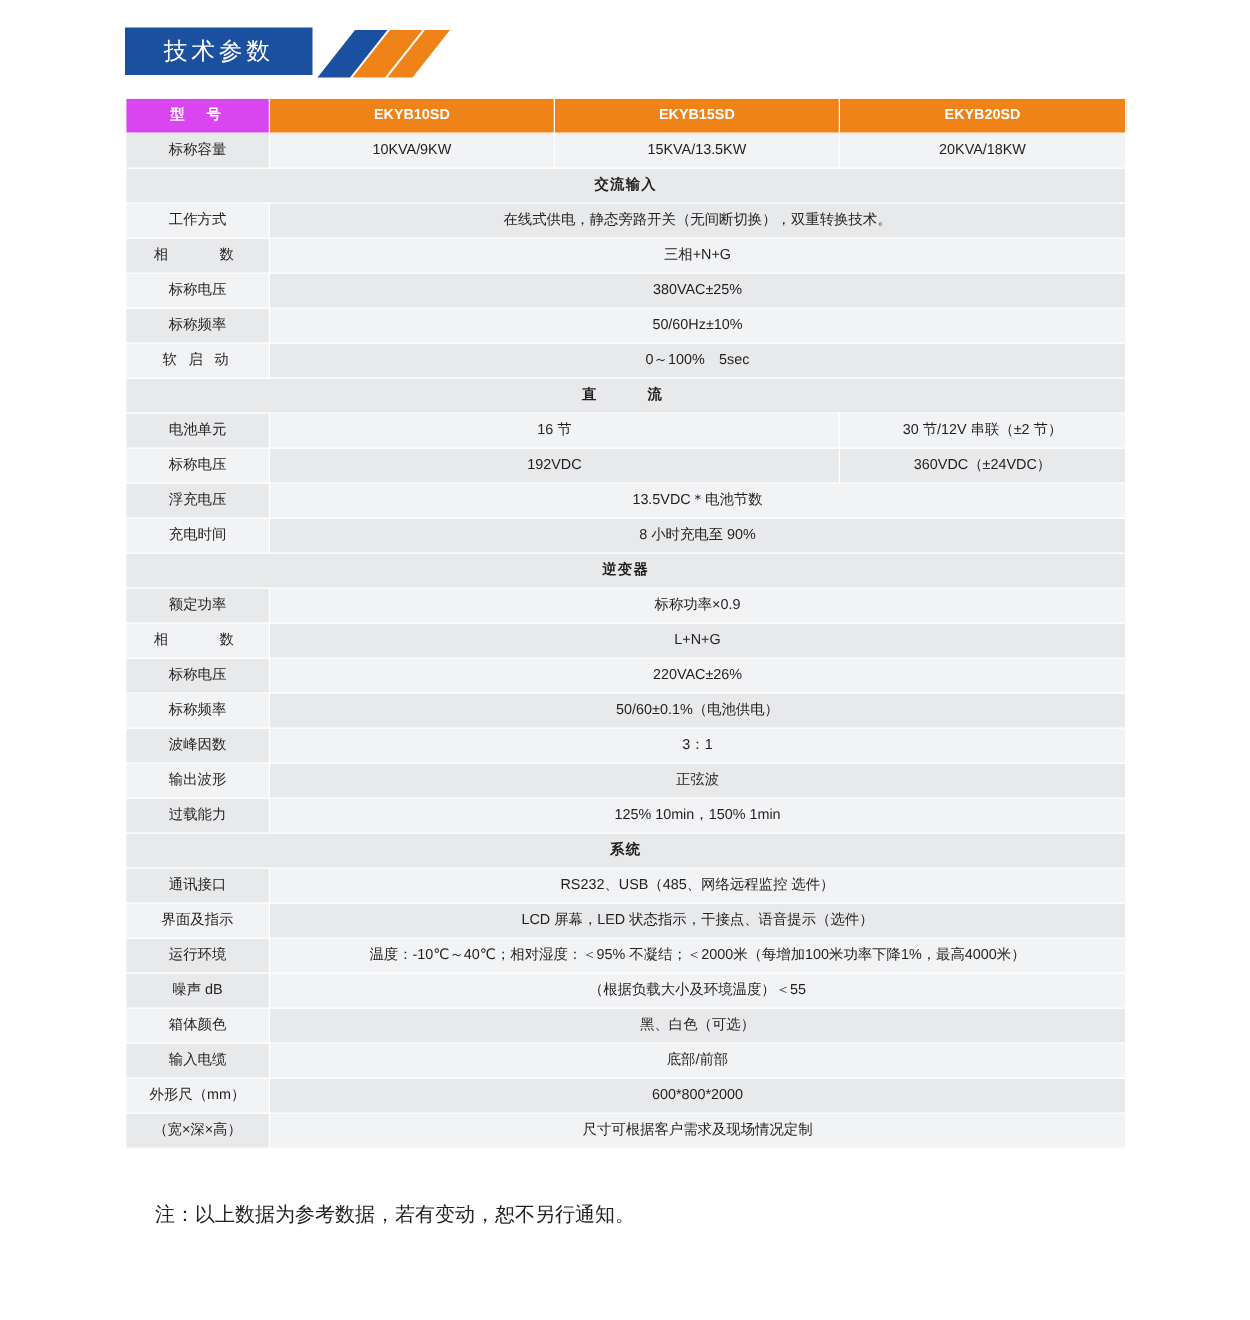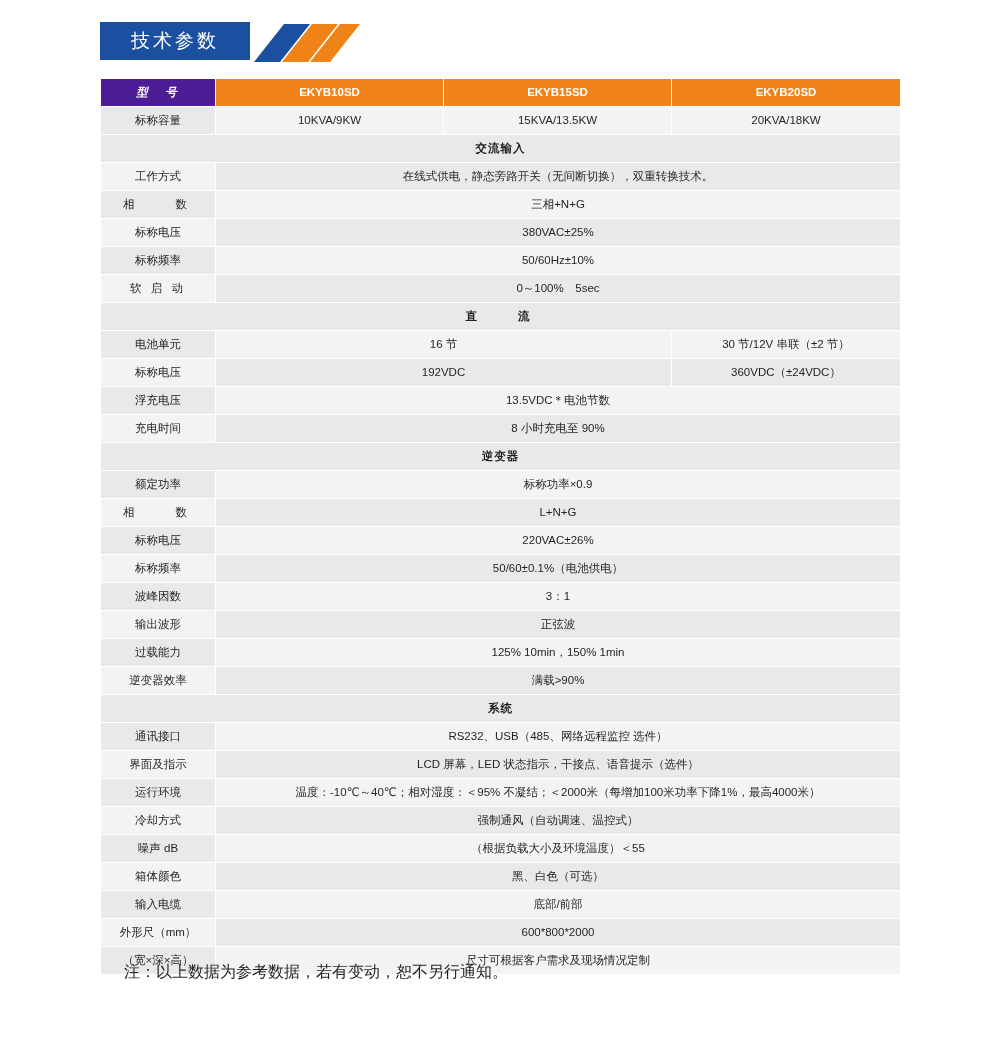--- a/index.html
+++ b/index.html
@@ -86,26 +86,25 @@
   }
   .val {
     background: #f2f3f4;
   }
   .val.alt {
     background: #e8e9ea;
   }
 
   
   .hdr-model {
-    background: #4c1d95;
+    background: #d946ef;
     color: #ffffff;
     font-weight: bold;
     letter-spacing: 3px;
     height: 26px;
-    font-style: italic;
   }
   .hdr-col {
     background: #f08318;
     color: #ffffff;
     font-weight: bold;
     height: 26px;
     font-size: 12px;
   }
 
   
@@ -264,48 +263,40 @@
       <tr>
         <td class="lbl alt">输出波形</td>
         <td class="val alt" colspan="3">正弦波</td>
       </tr>
 
       <tr>
         <td class="lbl">过载能力</td>
         <td class="val" colspan="3">125% 10min，150% 1min</td>
       </tr>
 
-      <tr>
-        <td class="lbl alt">逆变器效率</td>
-        <td class="val alt" colspan="3">满载&gt;90%</td>
-      </tr>
 
       <tr>
         <td class="section" colspan="4">系统</td>
       </tr>
 
       <tr>
         <td class="lbl">通讯接口</td>
         <td class="val" colspan="3">RS232、USB（485、网络远程监控 选件）</td>
       </tr>
 
       <tr>
         <td class="lbl alt">界面及指示</td>
         <td class="val alt" colspan="3">LCD 屏幕，LED 状态指示，干接点、语音提示（选件）</td>
       </tr>
 
       <tr>
         <td class="lbl">运行环境</td>
         <td class="val" colspan="3">温度：-10℃～40℃；相对湿度：＜95% 不凝结；＜2000米（每增加100米功率下降1%，最高4000米）</td>
       </tr>
 
-      <tr>
-        <td class="lbl alt">冷却方式</td>
-        <td class="val alt" colspan="3">强制通风（自动调速、温控式）</td>
-      </tr>
 
       <tr>
         <td class="lbl">噪声 dB</td>
         <td class="val" colspan="3">（根据负载大小及环境温度）＜55</td>
       </tr>
 
       <tr>
         <td class="lbl alt">箱体颜色</td>
         <td class="val alt" colspan="3">黑、白色（可选）</td>
       </tr>

